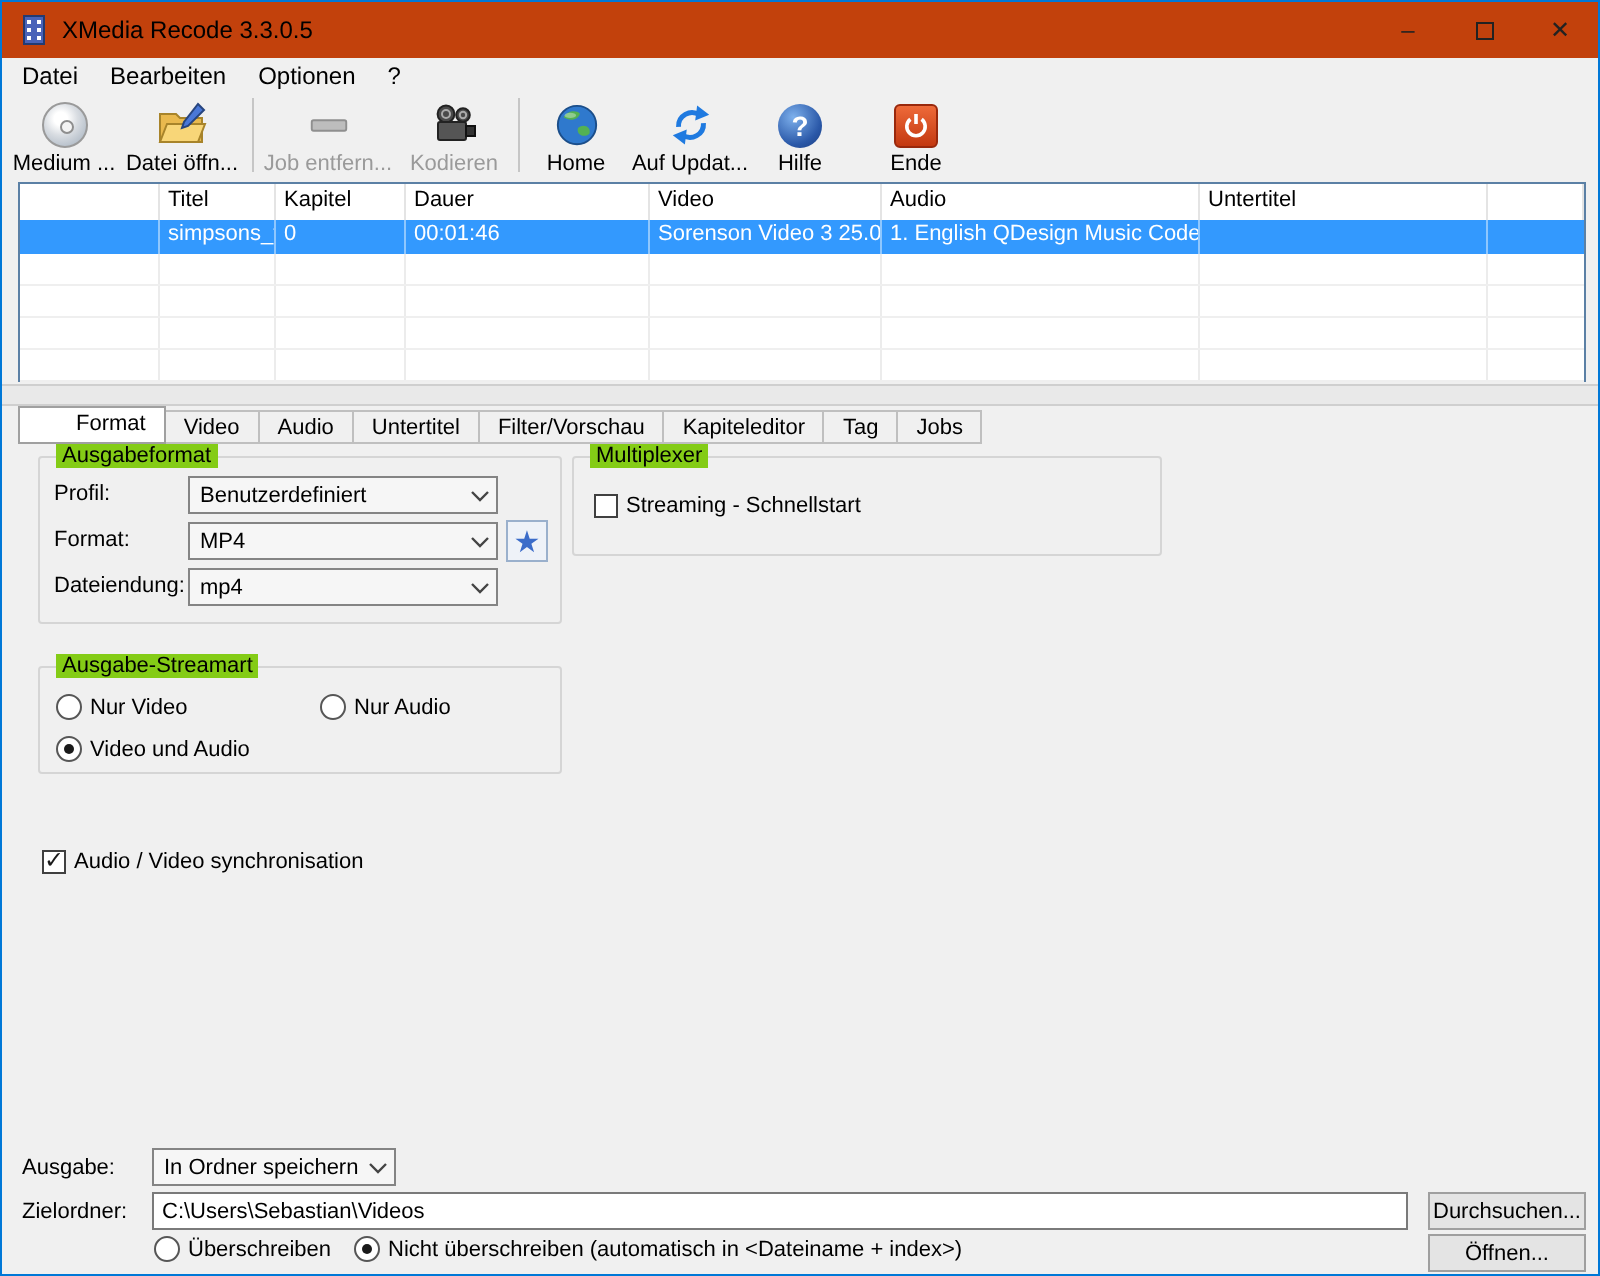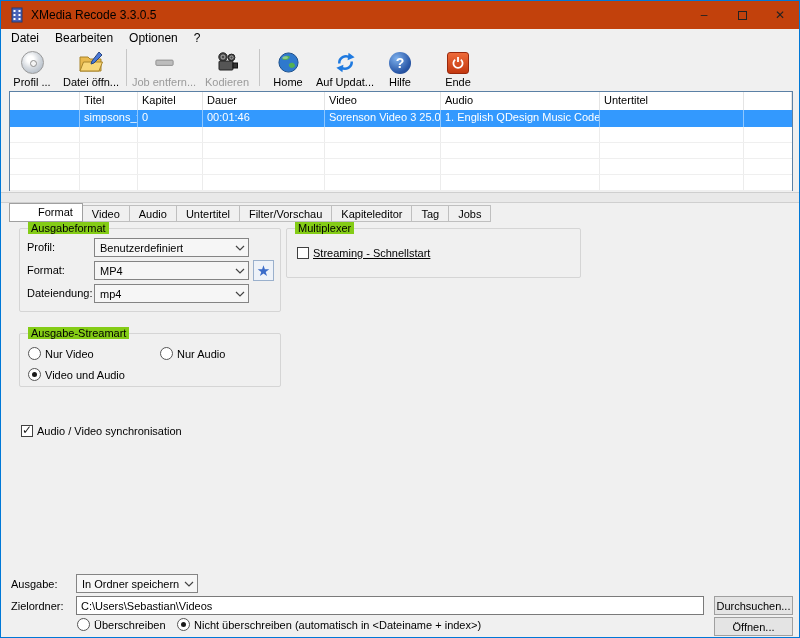--- a/index.html
+++ b/index.html
@@ -130,21 +130,21 @@
     <span class="menuitem">Optionen</span>
     <span class="menuitem">?</span>
   </div>
 
   <div class="toolbar">
 
     <div class="tbtn" style="width:54px">
       <span class="ticon">
           <span class="discicon"></span>
         </span>
-      <span class="tlabel">Profil ...</span>
+      <span class="tlabel">Medium ...</span>
     </div>
 
     <div class="tbtn" style="width:64px">
       <span class="ticon">
         <svg width="26" height="23" viewBox="0 0 26 23">
           <path d="M2 6 h8 l2 2 h11 v12 H2 Z" fill="#e9b94e" stroke="#a8842a"></path>
           <path d="M2 20 L5.5 11 H24.5 L21 20 Z" fill="#f8d678" stroke="#a8842a"></path>
           <path d="M21 1 L24 4 L16 12 L13 13 L14 10 Z" fill="#4a78d8" stroke="#27457f"></path>
         </svg>
       </span>
@@ -338,21 +338,21 @@
       <span class="cval">mp4</span>
       <span class="chev">
           <svg width="10" height="6" viewBox="0 0 10 6">
             <path d="M1 1 L5 5 L9 1" fill="none" stroke="#444" stroke-width="1.2"></path>
           </svg>
         </span>
     </div>
 
     <div class="groupbox" style="left:285px; top:6px; width:295px; height:50px;">
       <span class="grouplegend">Multiplexer</span>
-      <div class="checkline" style="position:absolute; left:10px; top:18px;text-decoration:underline;">
+      <div class="checkline" style="position:absolute; left:10px; top:18px;">
         <span class="cb"></span>
         <span>Streaming - Schnellstart</span>
       </div>
     </div>
 
     <div class="groupbox" style="left:18px; top:111px; width:262px; height:54px;">
       <span class="grouplegend">Ausgabe-Streamart</span>
       <div class="checkline" style="position:absolute; left:8px; top:13px;">
         <span class="radio"></span>
         <span>Nur Video</span>

